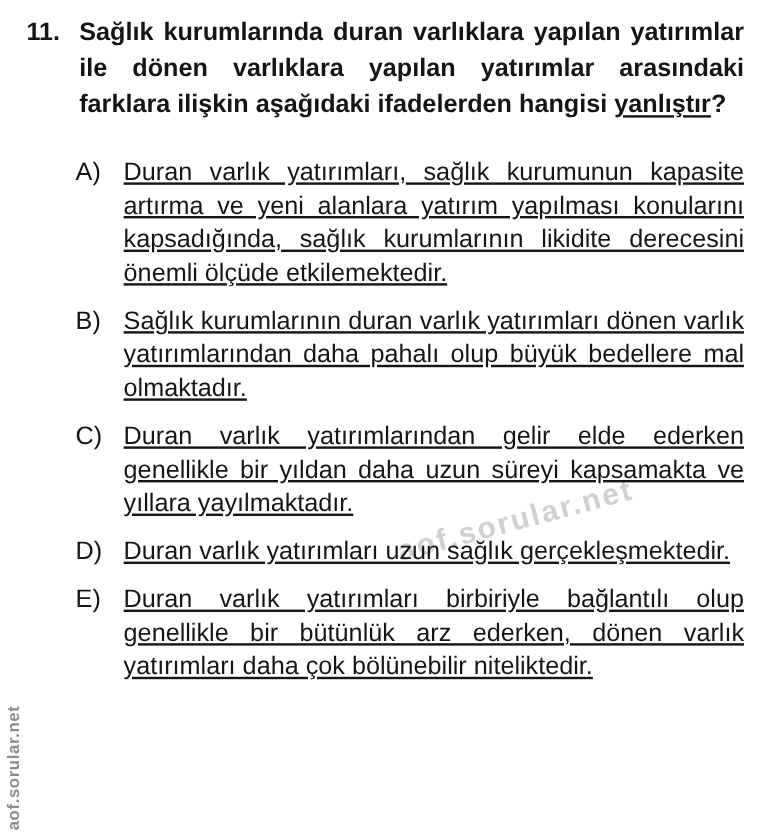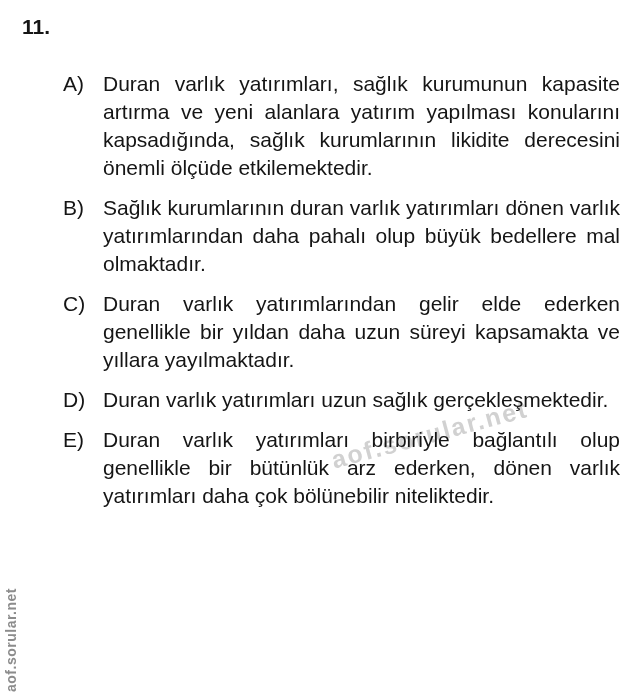--- a/index.html
+++ b/index.html
@@ -82,33 +82,35 @@
     line-height: 28px;
     font-weight: normal;
   }
   .letter {
     width: 40px;
     flex-shrink: 0;
   }
   .otext {
     flex: 1;
     text-align: justify;
+    text-decoration: underline;
   }
 </style>
 </head>
 <body>
 
 <div class="page">
 
   <div class="wm-diagonal">aof.sorular.net</div>
 
   <div class="wm-vertical">aof.sorular.net</div>
 
   <div class="question">
     <div class="qnum">11.</div>
+    <div class="qtext"><span>Sağlık kurumlarında duran varlıklara yapılan yatırımlar ile dönen varlıklara yapılan yatırımlar arasındaki farklara ilişkin aşağıdaki ifadelerden hangisi </span><span class="underline">yanlıştır</span><span>?</span></div>
   </div>
 
   <div class="options">
 
     <div class="option">
       <div class="letter">A)</div>
       <div class="otext">Duran varlık yatırımları, sağlık kurumunun kapasite artırma ve yeni alanlara yatırım yapılması konularını kapsadığında, sağlık kurumlarının likidite derecesini önemli ölçüde etkilemektedir.</div>
     </div>
 
     <div class="option">

